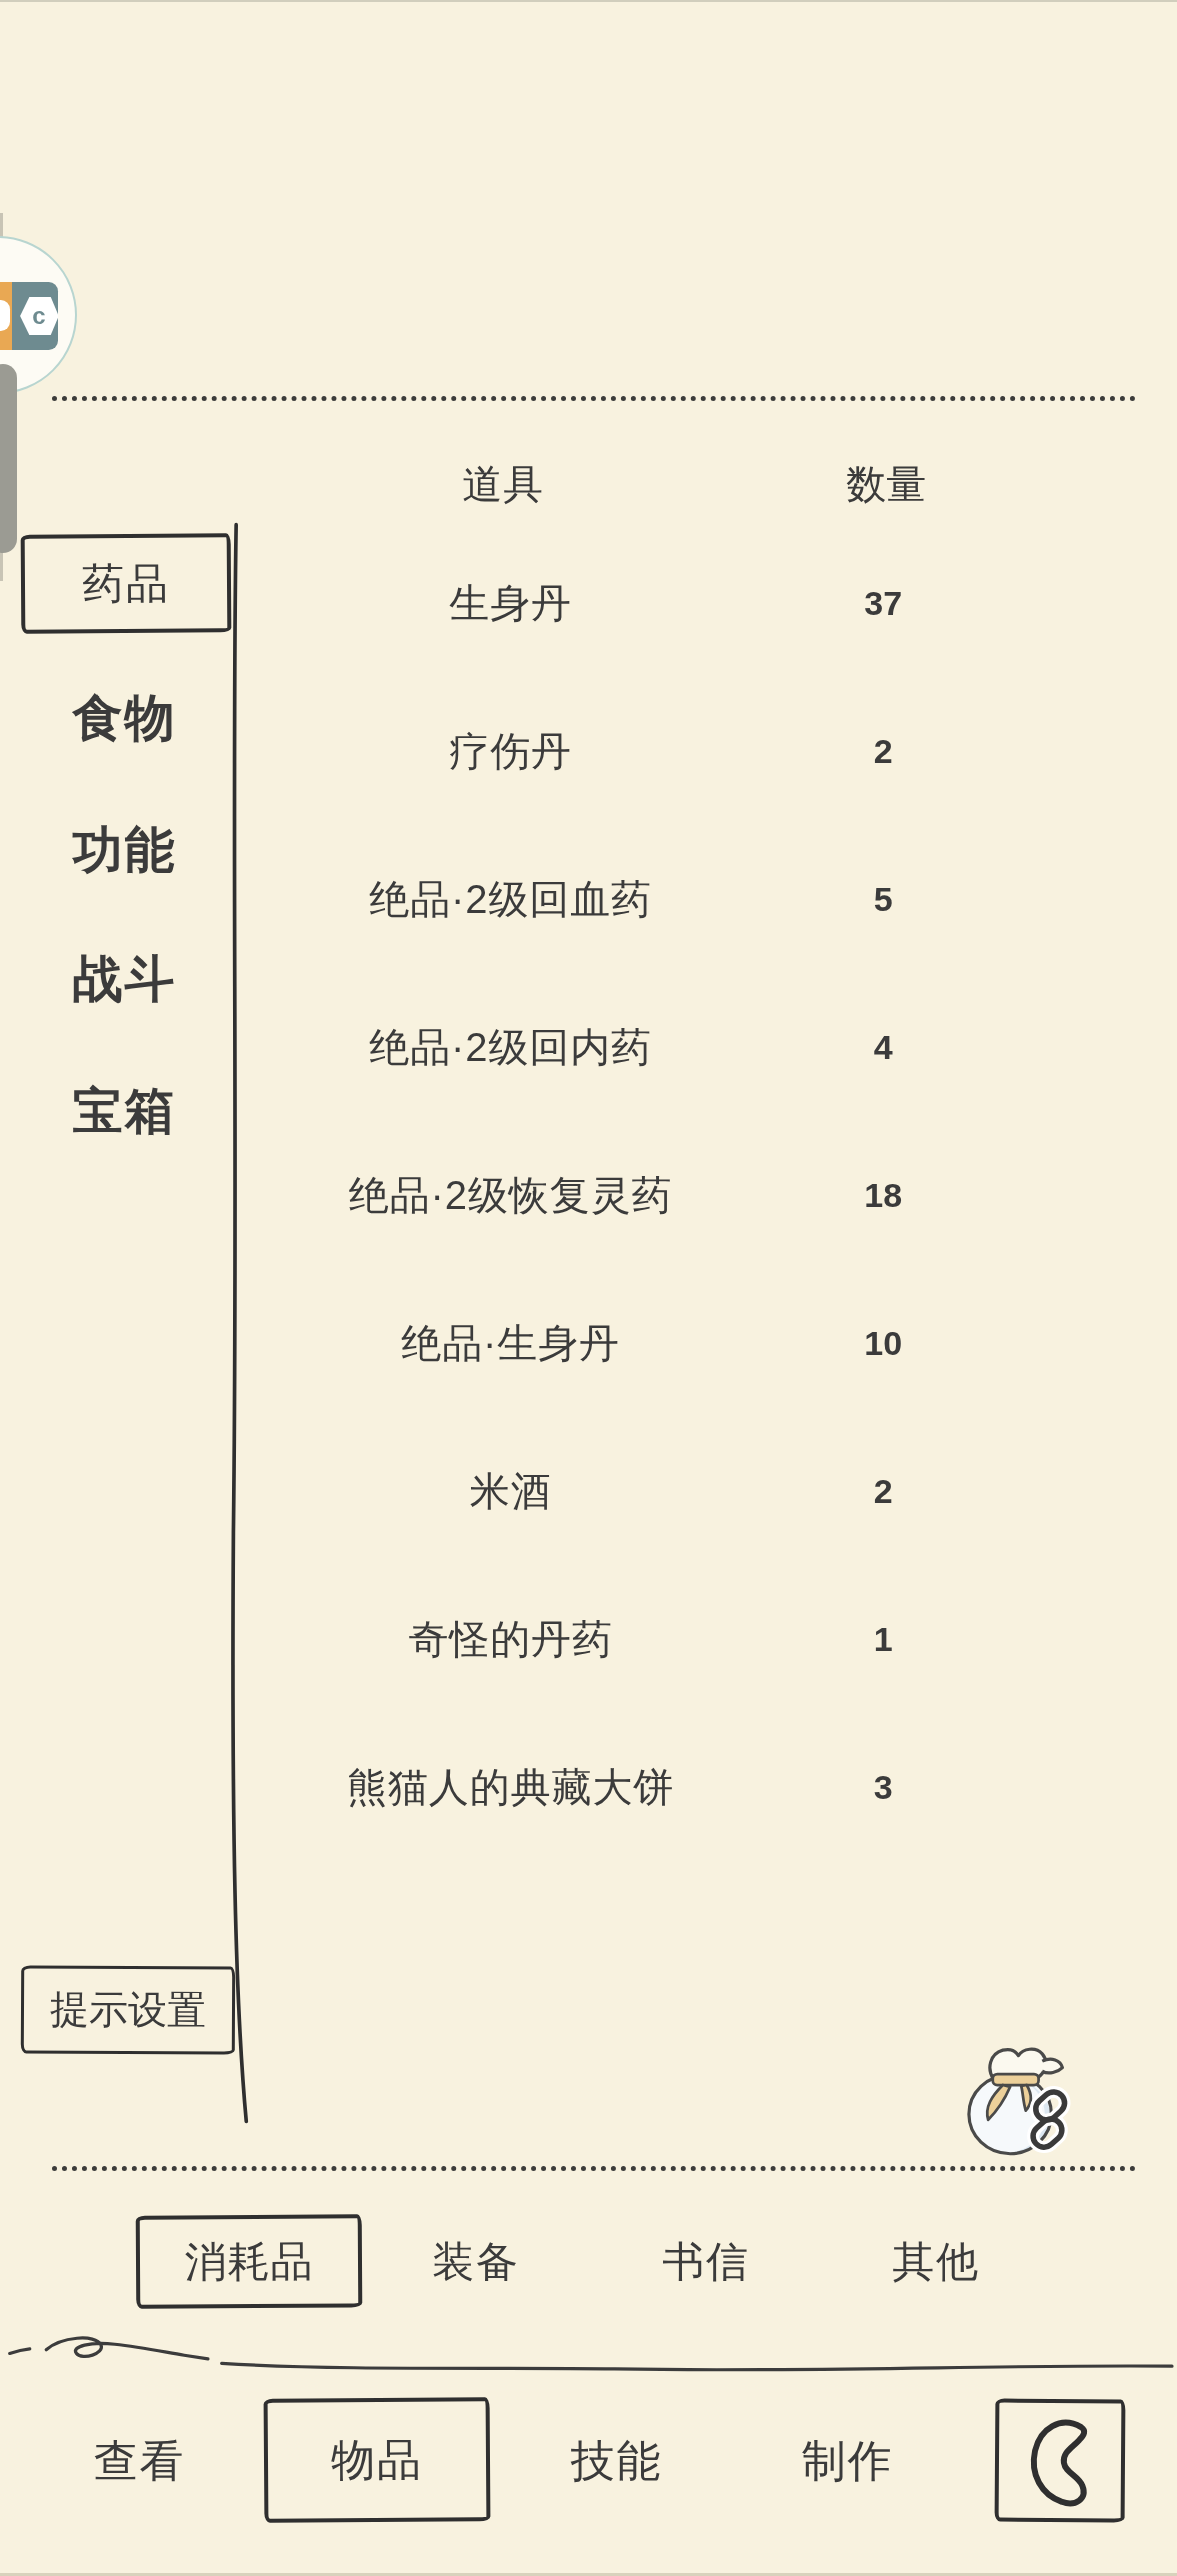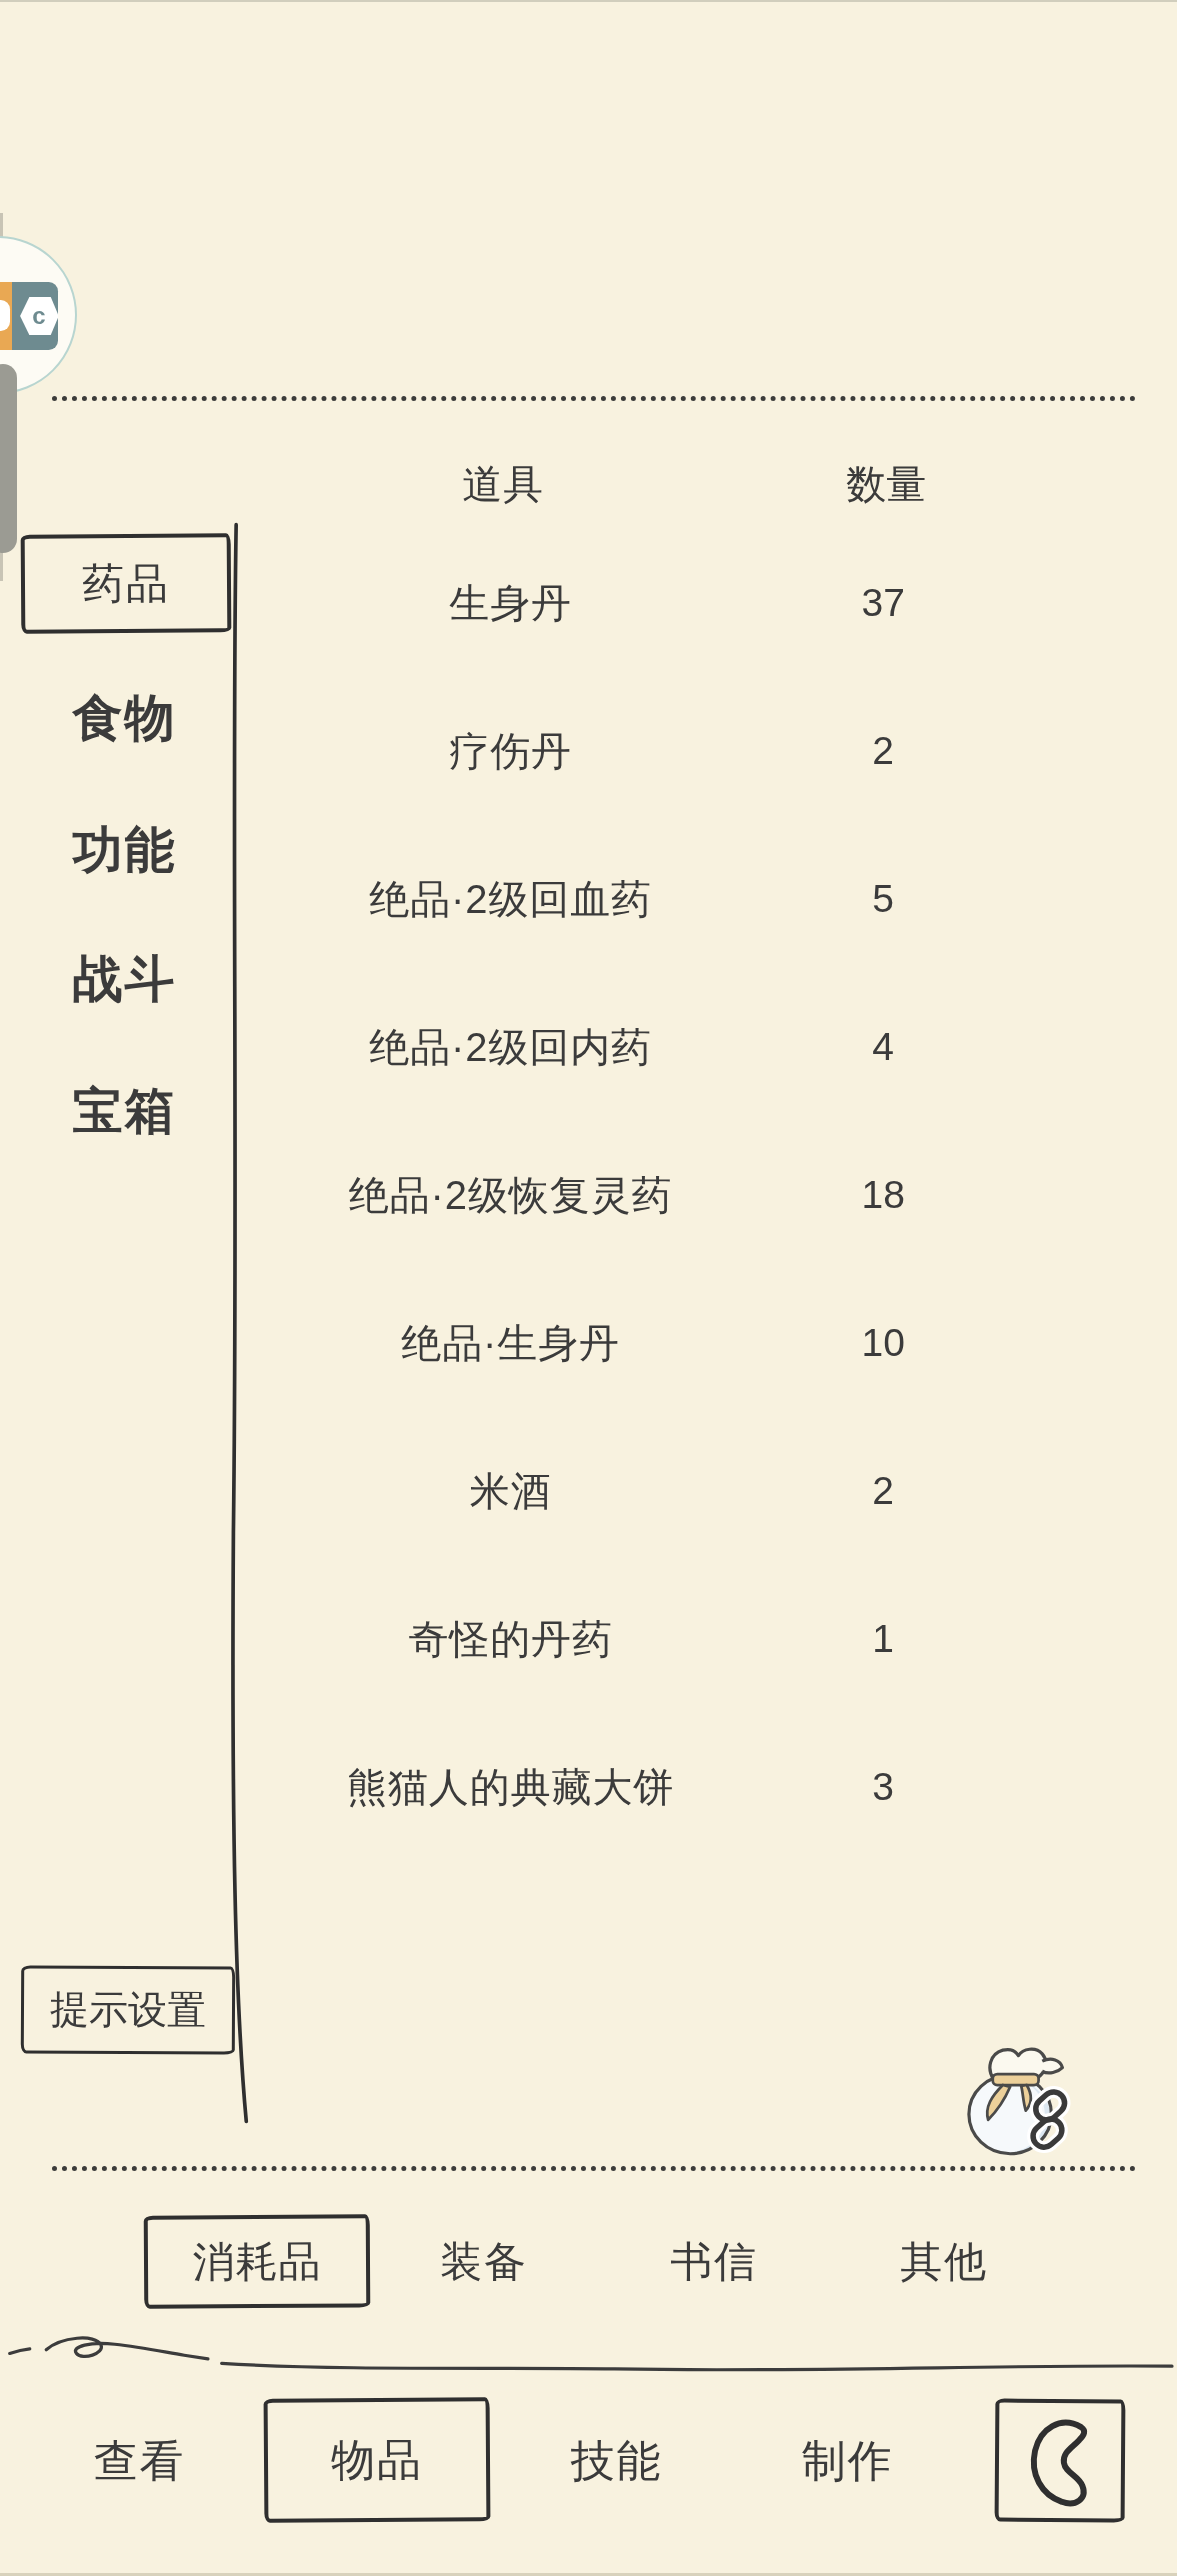--- a/index.html
+++ b/index.html
@@ -31,38 +31,38 @@
   .dotted{position:absolute;left:52px;width:1084px;height:0;border-top:5.5px dotted #2d2d2d;opacity:.92;}
   .dotted.top{top:396px;}
   .dotted.bottom{top:2166px;}
 
   
   .tbl-header{position:absolute;left:244px;top:458px;width:745px;height:53px;display:flex;gap:21px;}
   .rows{position:absolute;left:244px;top:529px;width:745px;}
   .row{display:flex;height:148px;align-items:center;}
   .cell{display:flex;align-items:center;justify-content:center;}
   .cell.item{width:534px;font-size:40px;font-weight:500;letter-spacing:0.9px;}
-  .cell.qty{width:212px;font-size:39px;font-weight:400;}
+  .cell.qty{width:212px;font-size:34px;font-weight:700;}
   .tbl-header .cell{font-size:40px;font-weight:500;height:53px;}
 
   
   .sidebar-line{position:absolute;left:226px;top:521px;width:24px;height:1605px;}
   .side-item{position:absolute;left:18.4px;width:212px;height:57px;display:flex;align-items:center;justify-content:center;
     font-size:50px;font-weight:700;letter-spacing:1.8px;text-align:center;}
   .hand-box{border:4.6px solid #2f2f2f;border-radius:9.2px 4.6px 11px 5.5px / 5.5px 11px 4.6px 9.2px;background:transparent;}
   .side-box{position:absolute;left:21px;top:534px;width:210px;height:99px;display:flex;align-items:center;justify-content:center;
     font-size:42px;font-weight:500;letter-spacing:1.8px;transform:rotate(-.4deg);}
   .tips-btn{position:absolute;left:21px;top:1966px;width:214px;height:88px;display:flex;align-items:center;justify-content:center;
     border-width:3.7px;font-size:39px;font-weight:500;transform:rotate(.3deg);}
 
   
   .money-bag{position:absolute;left:957px;top:2041px;width:121px;height:121px;}
 
   
-  .tabs{position:absolute;left:16px;top:2215px;width:1008px;height:101px;}
+  .tabs{position:absolute;left:8px;top:2215px;width:1008px;height:101px;}
   .tab-box{position:absolute;left:128px;top:0;width:226px;height:93px;display:flex;align-items:center;justify-content:center;
     font-size:42px;font-weight:500;letter-spacing:0.9px;transform:rotate(-.35deg);}
   .tab{position:absolute;top:0;width:166px;height:93px;display:flex;align-items:center;justify-content:center;
     font-size:42px;font-weight:500;letter-spacing:1.8px;}
 
   
   .wavy{position:absolute;left:0;top:2326px;width:1178px;height:53px;}
 
   
   .nav{position:absolute;left:0;top:2392px;width:1178px;height:147px;}

